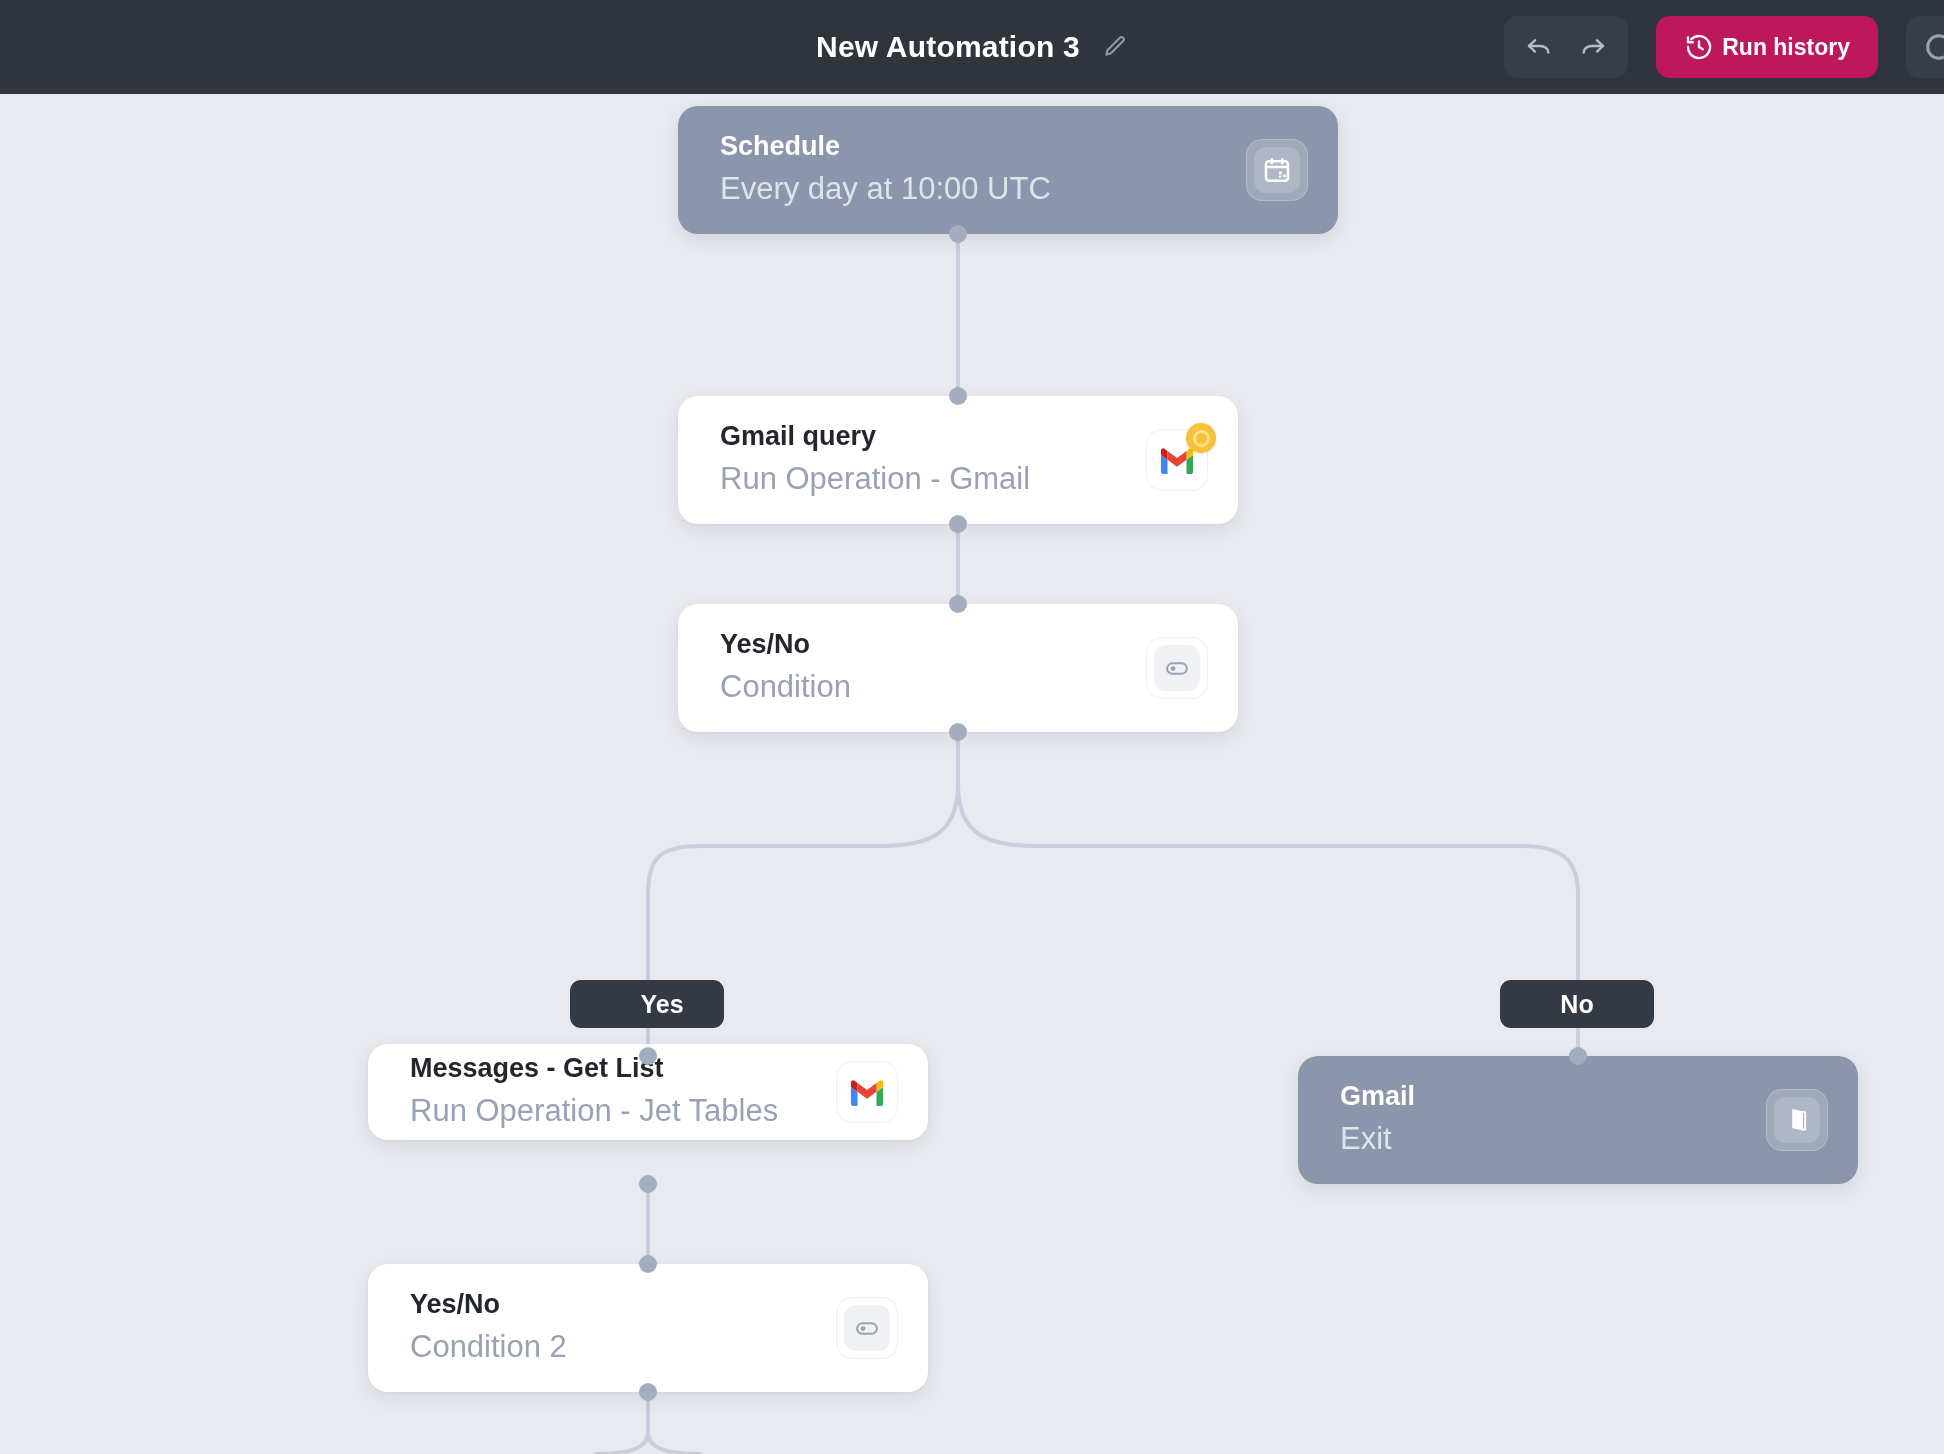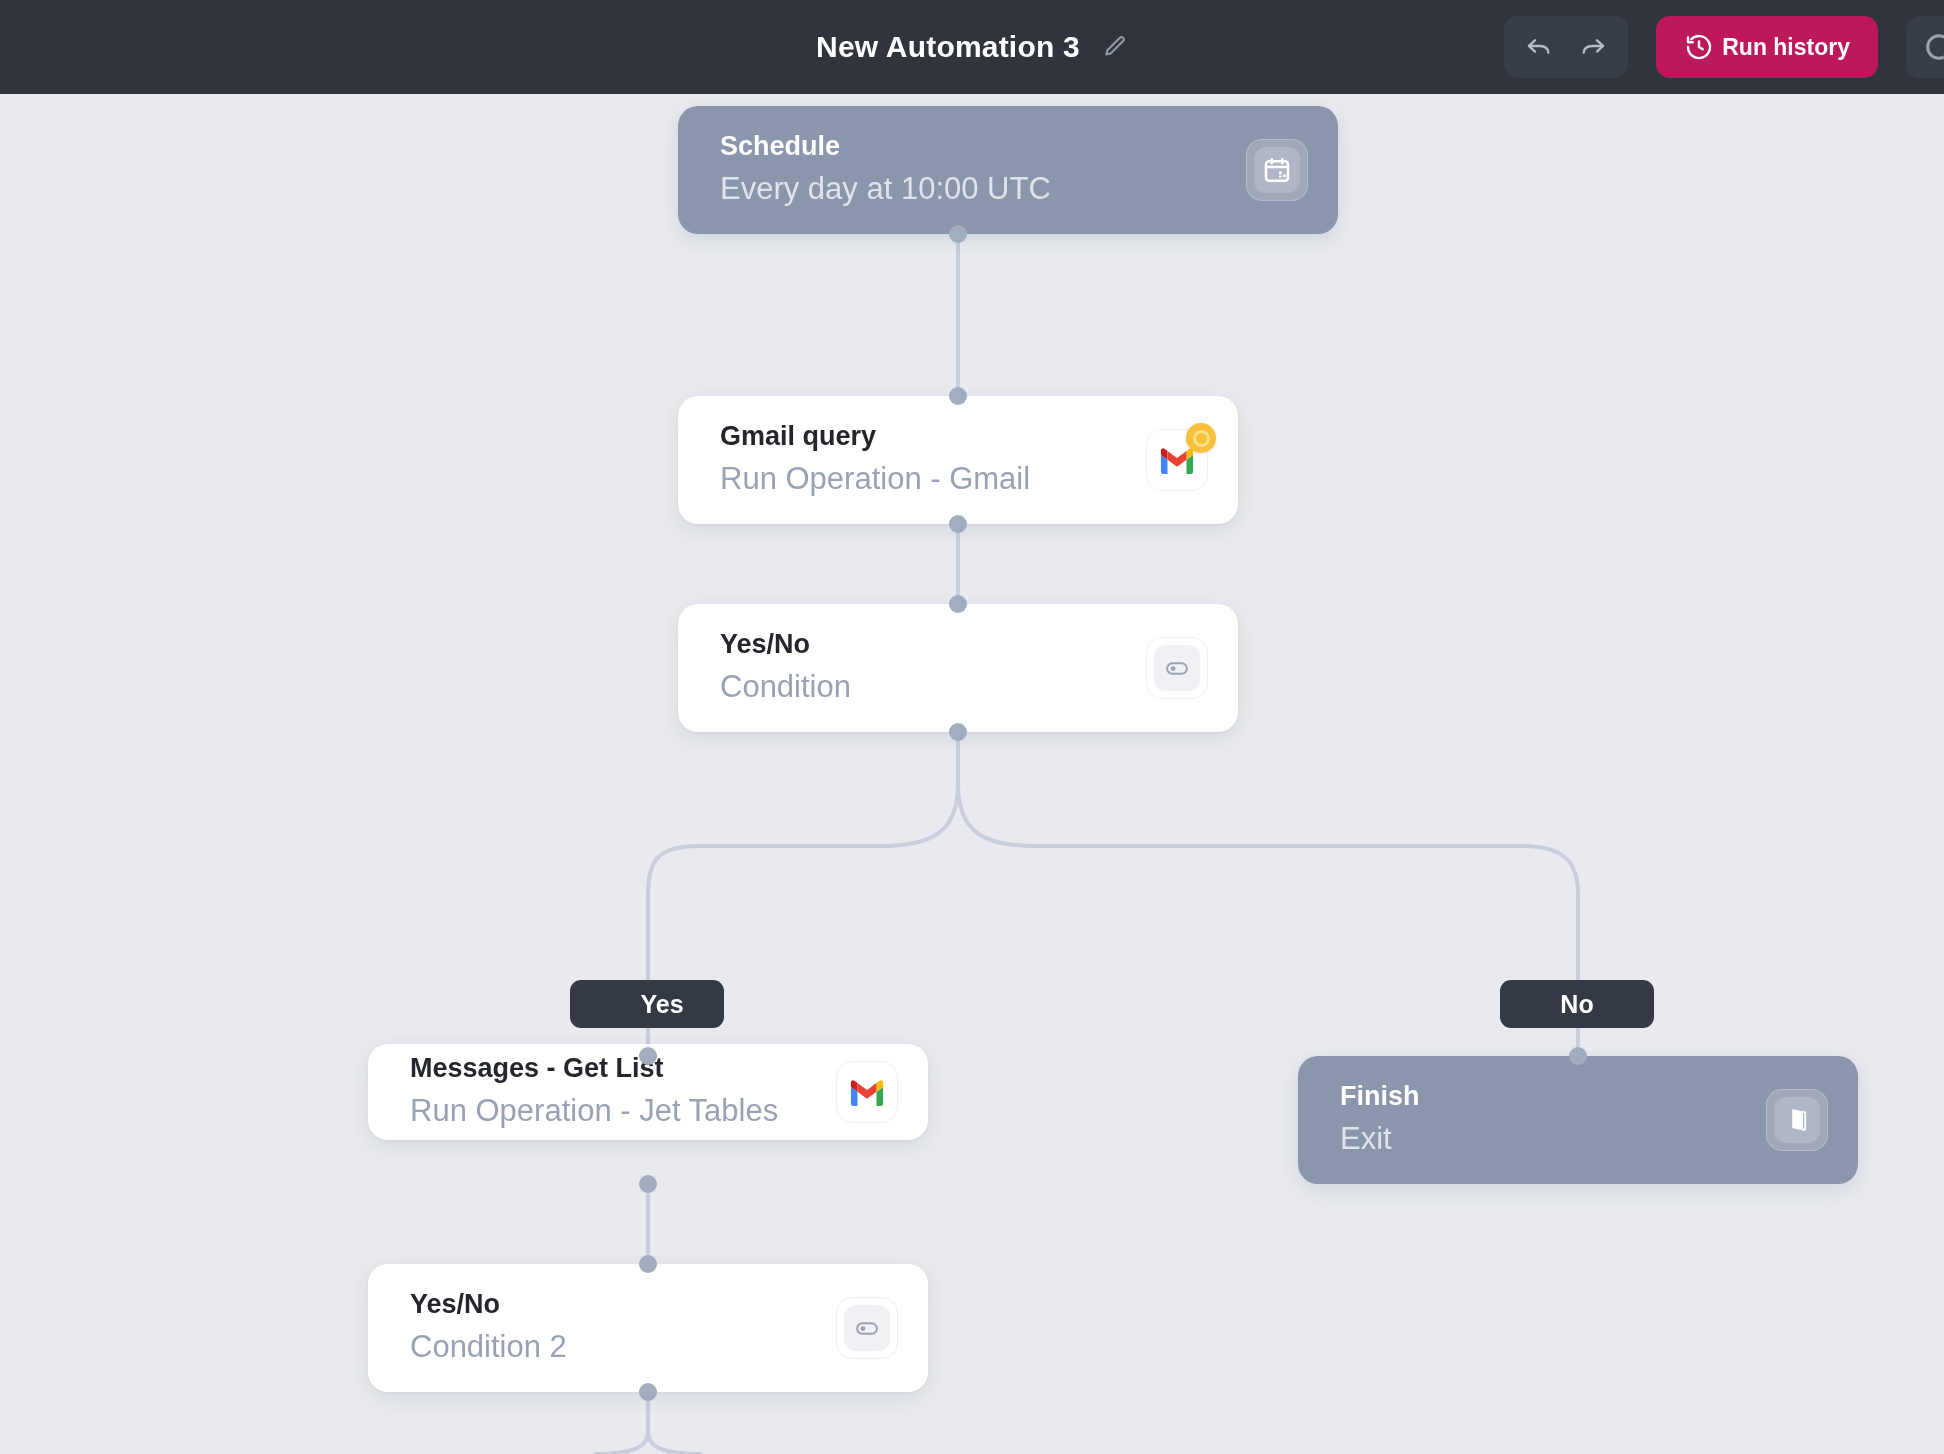--- a/index.html
+++ b/index.html
@@ -420,21 +420,21 @@
           <path d="M4 13V7a3 3 0 0 1 4.8-2.4L13 7.7v11.9L4 13z" fill="#c5221f"></path>
           <path d="M48 13V7a3 3 0 0 0-4.8-2.4L39 7.7v11.9L48 13z" fill="#fbbc04"></path>
           <path d="M13 7.7L26 17.4 39 7.7v11.9L26 29.3 13 19.6V7.7z" fill="#ea4335"></path>
         </svg>
       </div>
     </div>
   </div>
 
   <div class="node slate" style="left:1298px; top:962px; width:560px; height:128px;">
     <div class="node-text">
-      <div class="node-title">Finish</div>
+      <div class="node-title">Gmail</div>
       <div class="node-sub">Exit</div>
     </div>
     <div class="chip translucent">
       <div class="chip-inner">
         <svg width="28" height="28" viewBox="0 0 24 24">
           <path d="M8.6 3.4 L16.4 5.2 V20.2 L8.6 18.4 Z" fill="#ffffff"></path>
           <path d="M8.6 3.4 L16.4 5.2 V20.2 L8.6 18.4 Z" fill="none" stroke="#ffffff" stroke-width="1.4" stroke-linejoin="round"></path>
           <path d="M16.4 5.2 H19 V20.2 H16.4" fill="none" stroke="#ffffff" stroke-width="1.6" stroke-linejoin="round"></path>
         </svg>
       </div>

